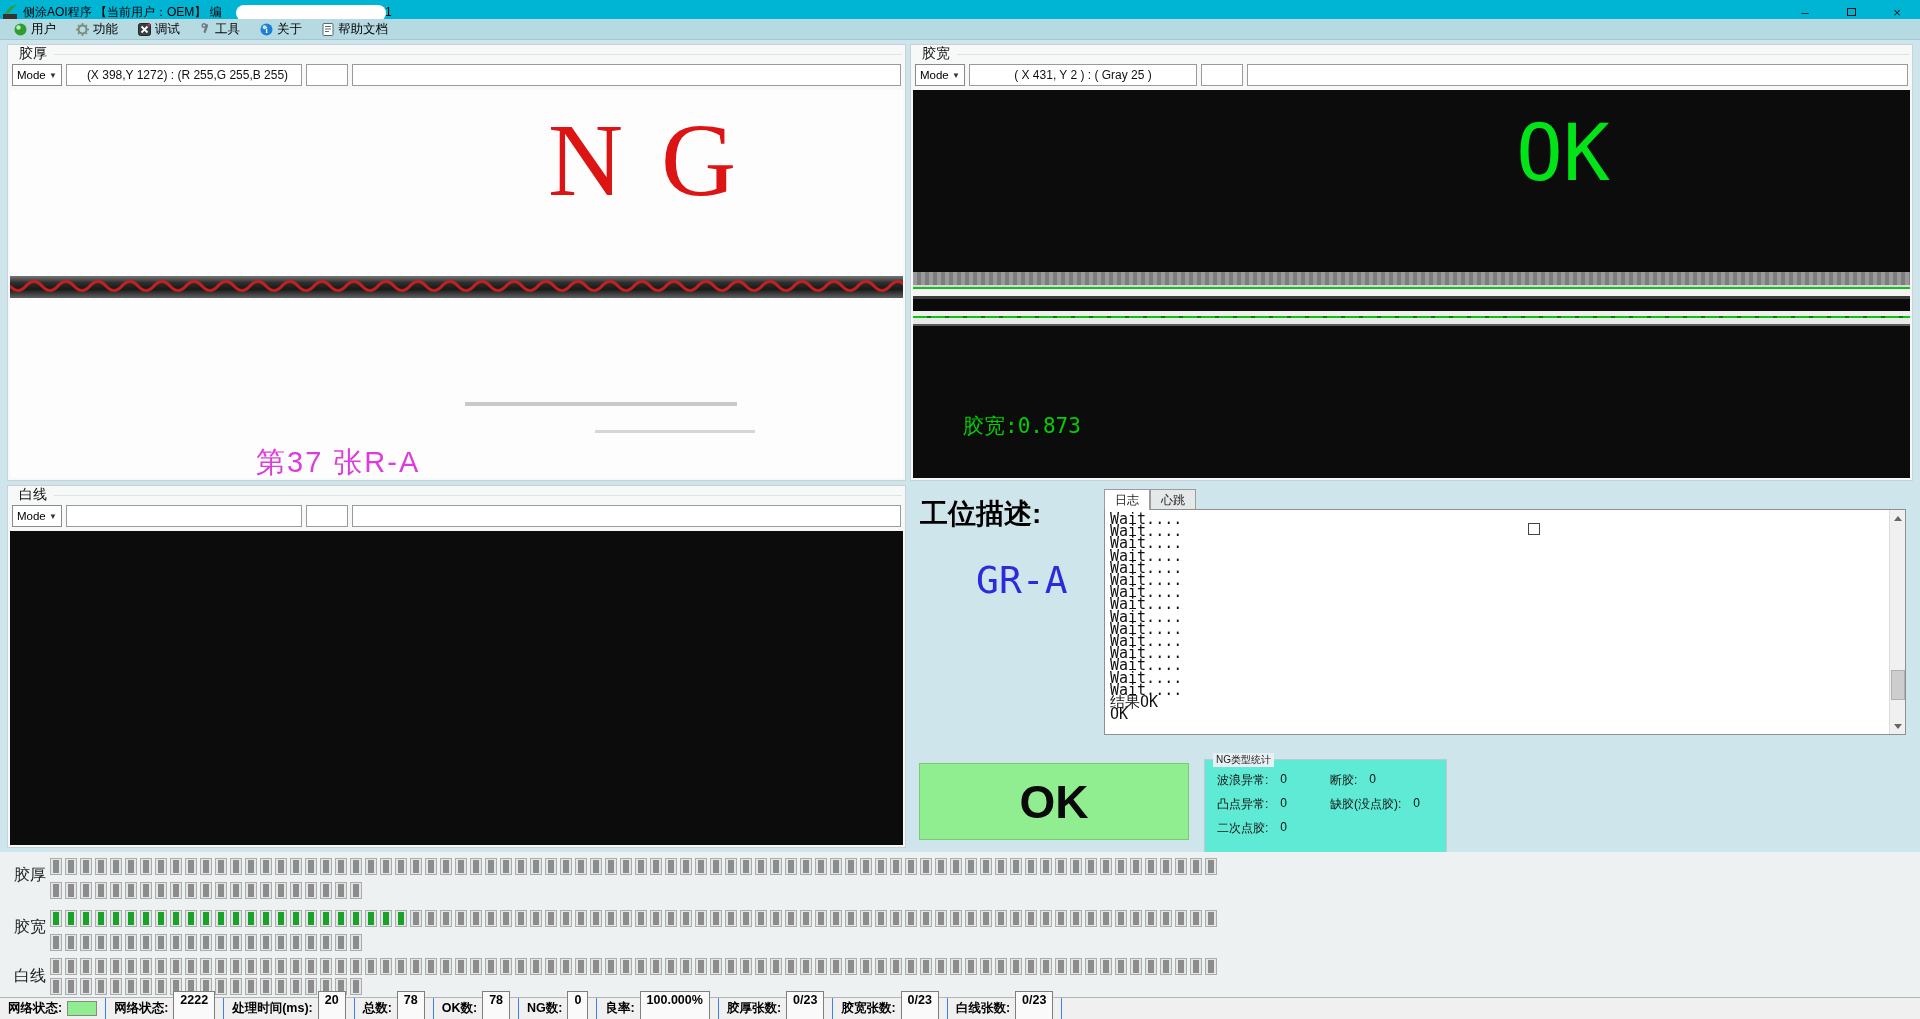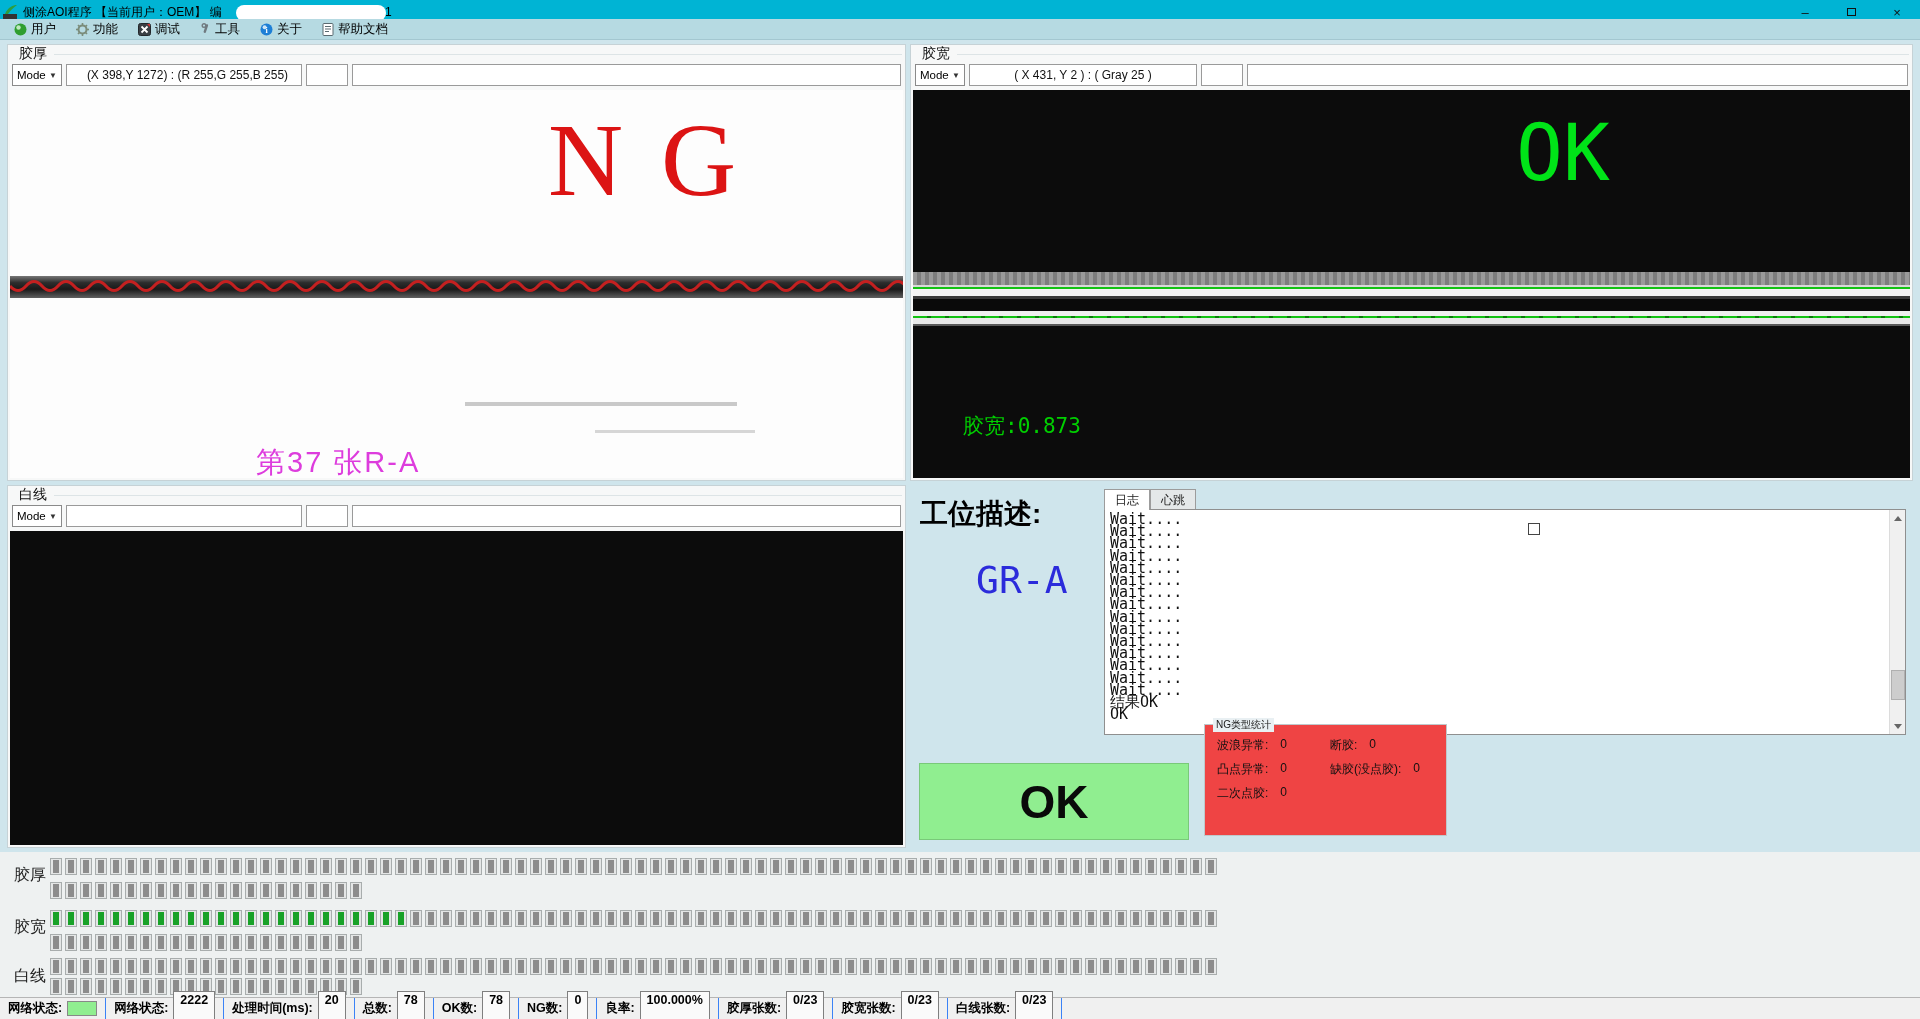--- a/index.html
+++ b/index.html
@@ -57,21 +57,21 @@
   .scrollbar { position:absolute; right:1px; top:21px; bottom:1px; width:16px; background:#f0f0f0; border-left:1px solid #dcdcdc; }
   .sb-arrow { position:absolute; left:1px; width:14px; height:14px; display:flex; align-items:center; justify-content:center; }
   .sb-arrow span { width:0; height:0; border-left:4px solid transparent; border-right:4px solid transparent; }
   .sb-up { top:1px; } .sb-up span { border-bottom:5px solid #666; }
   .sb-down { bottom:1px; } .sb-down span { border-top:5px solid #666; }
   .sb-thumb { position:absolute; left:1px; width:14px; height:30px; top:160px; background:#cdcdcd; border:1px solid #b0b0b0; }
   .log-checkbox { position:absolute; left:1528px; top:523px; width:12px; height:12px; background:#fff; border:1px solid #444; }
 
   .ok-button { position:absolute; left:919px; top:763px; width:270px; height:77px; background:#90ee90; border:1px solid #79c979; display:flex; align-items:center; justify-content:center; font-size:46px; font-weight:bold; color:#0a0a0a; }
 
-  .ng-stats { position:absolute; left:1204px; top:724px; width:243px; height:112px; border:1px solid #bfc8cb; background:#ef4444; }
+  .ng-stats { position:absolute; left:1204px; top:759px; width:243px; height:112px; border:1px solid #bfc8cb; background:#5eead4; }
   .ng-stats-title { position:absolute; left:8px; top:-7px; font-size:10px; background:#e9f0f3; padding:0 3px; color:#222; }
   .ng-col { position:absolute; top:12px; font-size:12px; color:#111; }
   .ng-col .row { display:flex; margin-bottom:7px; }
   .ng-col .lbl { }
   .ng-col .val { margin-left:12px; }
   .ng-col-left { left:12px; }
   .ng-col-right { left:125px; }
 
   .logo-box { position:absolute; left:1455px; top:754px; width:451px; height:92px; background:#fff; border:1px solid #ccd4d8; display:flex; flex-direction:column; align-items:center; justify-content:center; }
   .logo-row { display:flex; align-items:flex-start; gap:6px; }

